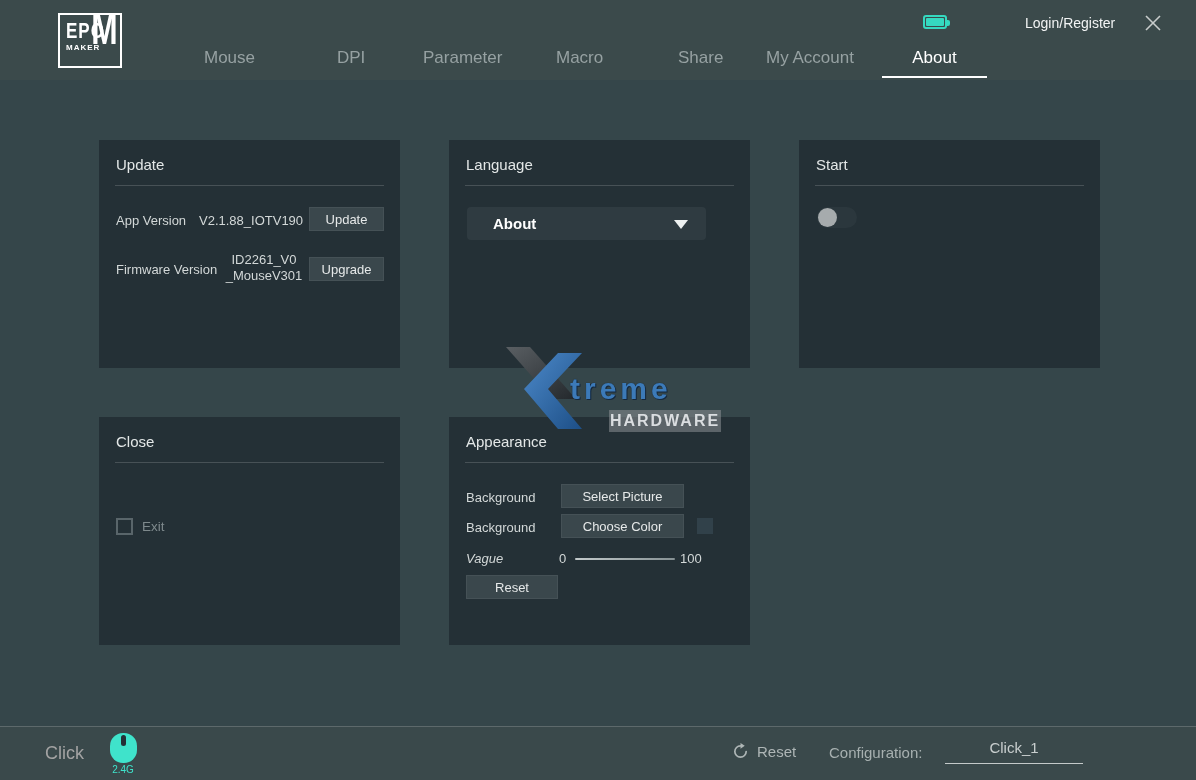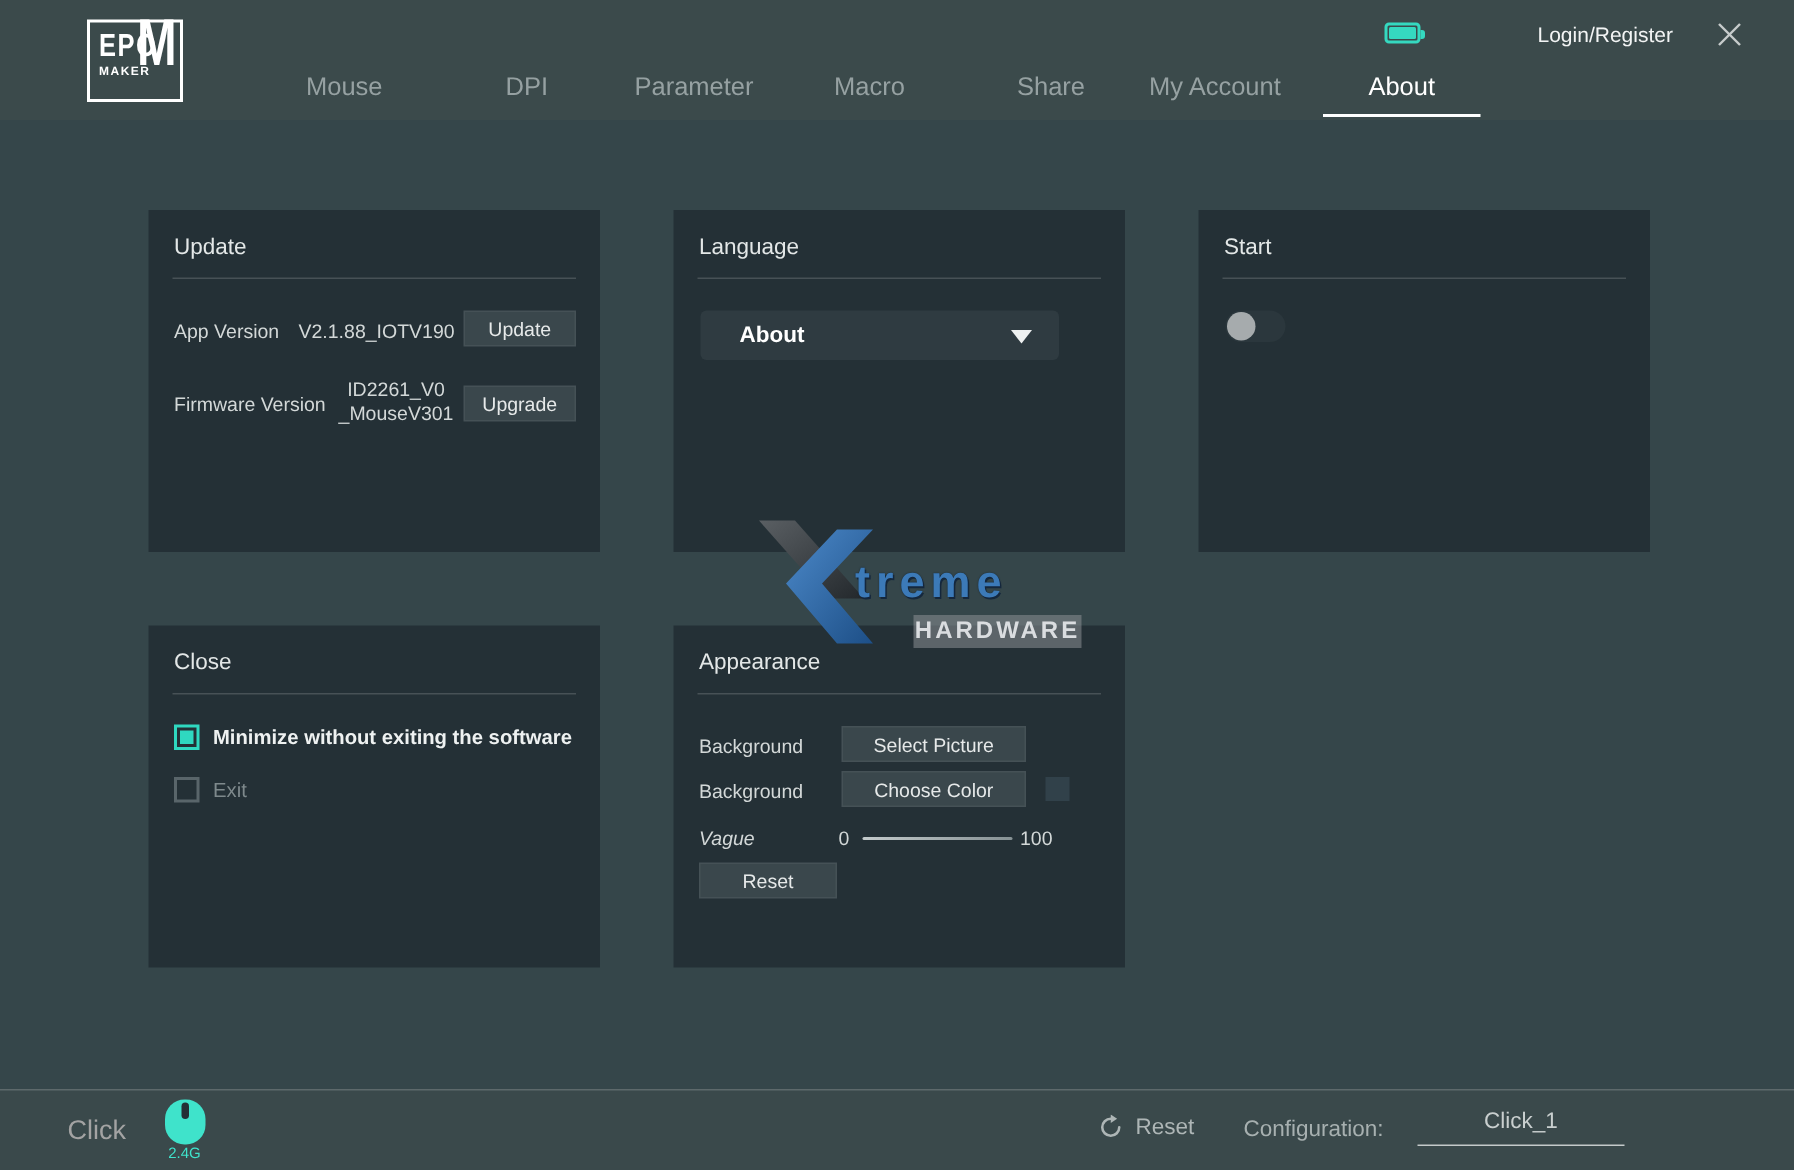--- a/index.html
+++ b/index.html
@@ -211,24 +211,20 @@
   <div class="panel-title">Start</div>
   <div class="panel-divider"></div>
   <div class="toggle">
     <div class="toggle-knob"></div>
   </div>
 </div>
 
 <div class="panel" id="panel-close">
   <div class="panel-title">Close</div>
   <div class="panel-divider"></div>
-  <div class="check-row row1 checked">
-    <span class="checkbox"></span>
-    <span class="check-label">Minimize without exiting the software</span>
-  </div>
   <div class="check-row row2">
     <span class="checkbox"></span>
     <span class="check-label">Exit</span>
   </div>
 </div>
 
 <div class="panel" id="panel-appearance">
   <div class="panel-title">Appearance</div>
   <div class="panel-divider"></div>
   <span class="field-label ap-label1">Background</span>

